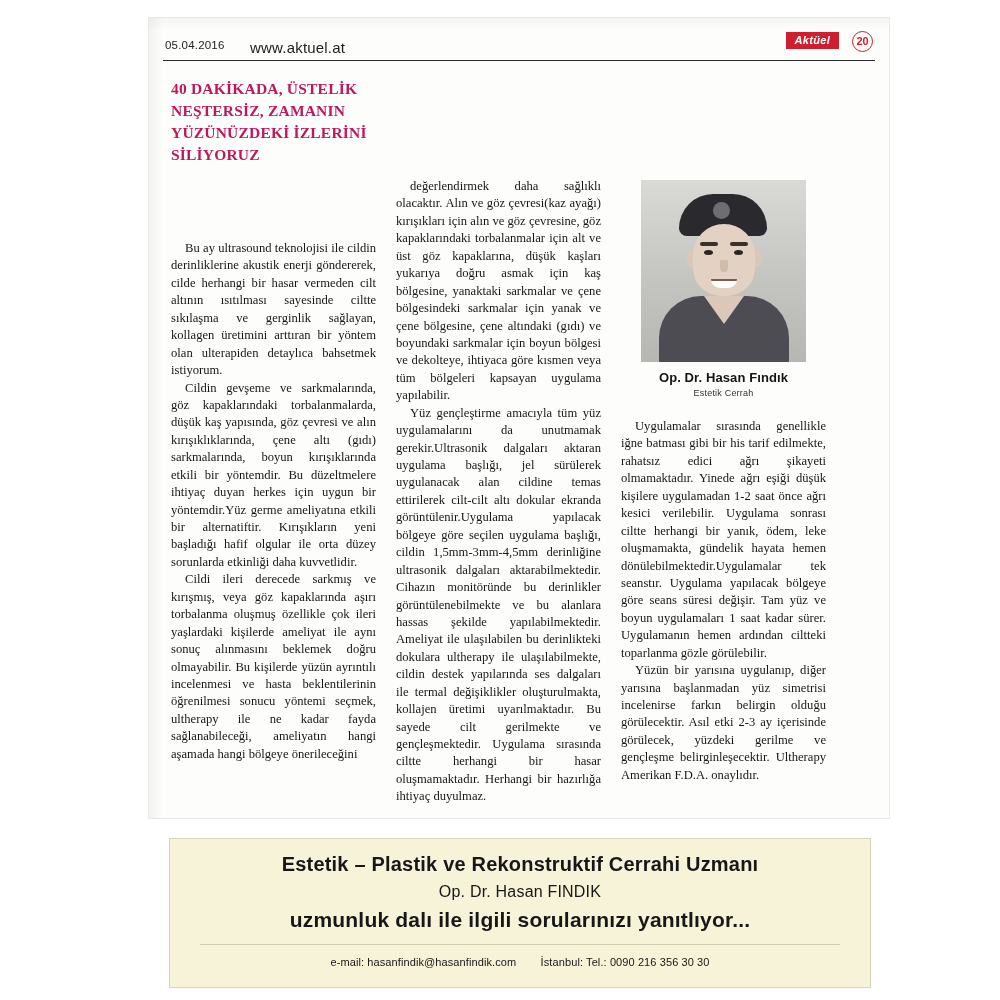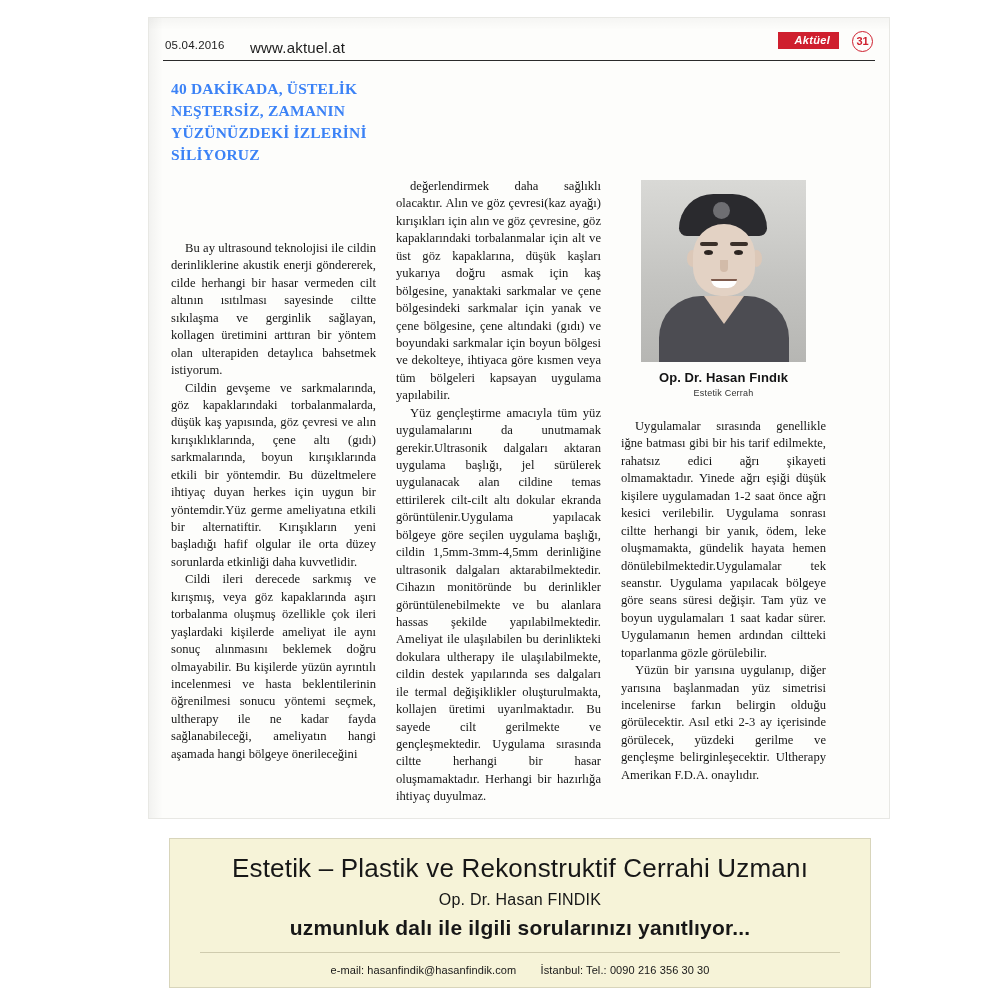--- a/index.html
+++ b/index.html
@@ -73,21 +73,21 @@
   .brand-badge {
     position: absolute;
     right: 36px;
     top: -6px;
     background: #cf1f2e;
     color: #ffffff;
     font-family: "Liberation Sans", sans-serif;
     font-weight: bold;
     font-size: 11px;
     font-style: italic;
-    padding: 2px 9px 3px 17px;
+    padding: 2px 9px 3px 9px;
     letter-spacing: 0.3px;
   }
   .page-number {
     position: absolute;
     right: 2px;
     top: -7px;
     width: 19px;
     height: 19px;
     border: 1.4px solid #cf1f2e;
     border-radius: 50%;
@@ -107,21 +107,21 @@
     right: 18px;
     bottom: 10px;
   }
 
   .headline {
     font-family: "Liberation Serif", serif;
     font-weight: bold;
     font-size: 15.5px;
     line-height: 1.42;
     letter-spacing: 0.2px;
-    color: #3b82f6;
+    color: #be185d;
     margin: 0 0 12px 0;
     width: 205px;
   }
 
   .columns {
     position: relative;
   }
   .col {
     position: absolute;
     top: 0;
@@ -283,22 +283,22 @@
     top: 838px;
     width: 700px;
     height: 148px;
     background: #f6f3d8;
     border: 1px solid #d8d5bb;
     text-align: center;
     color: #171717;
   }
   .ad-line1 {
     font-family: "Liberation Sans", sans-serif;
-    font-weight: normal;
-    font-size: 26px;
+    font-weight: bold;
+    font-size: 20px;
     letter-spacing: 0.2px;
     margin-top: 14px;
   }
   .ad-line2 {
     font-family: "Liberation Sans", sans-serif;
     font-weight: normal;
     font-size: 16px;
     letter-spacing: 0.2px;
     margin-top: 7px;
   }
@@ -327,21 +327,21 @@
 <body>
 
 <div class="page">
 
   <div class="clipping">
 
     <div class="masthead">
       <span class="date">05.04.2016</span>
       <span class="url">www.aktuel.at</span>
       <span class="brand-badge">Aktüel</span>
-      <span class="page-number">31</span>
+      <span class="page-number">20</span>
     </div>
 
     <div class="article">
 
       <h1 class="headline">40 DAKİKADA, ÜSTELİK NEŞTERSİZ, ZAMANIN YÜZÜNÜZDEKİ İZLERİNİ SİLİYORUZ</h1>
 
       <div class="columns">
 
         <div class="col col1">
           <p>Bu ay ultrasound teknolojisi ile cildin derinliklerine akustik enerji göndererek, cilde herhangi bir hasar vermeden cilt altının ısıtılması sayesinde ciltte sıkılaşma ve gerginlik sağlayan, kollagen üretimini arttıran bir yöntem olan ulterapiden detaylıca bahsetmek istiyorum.</p>

